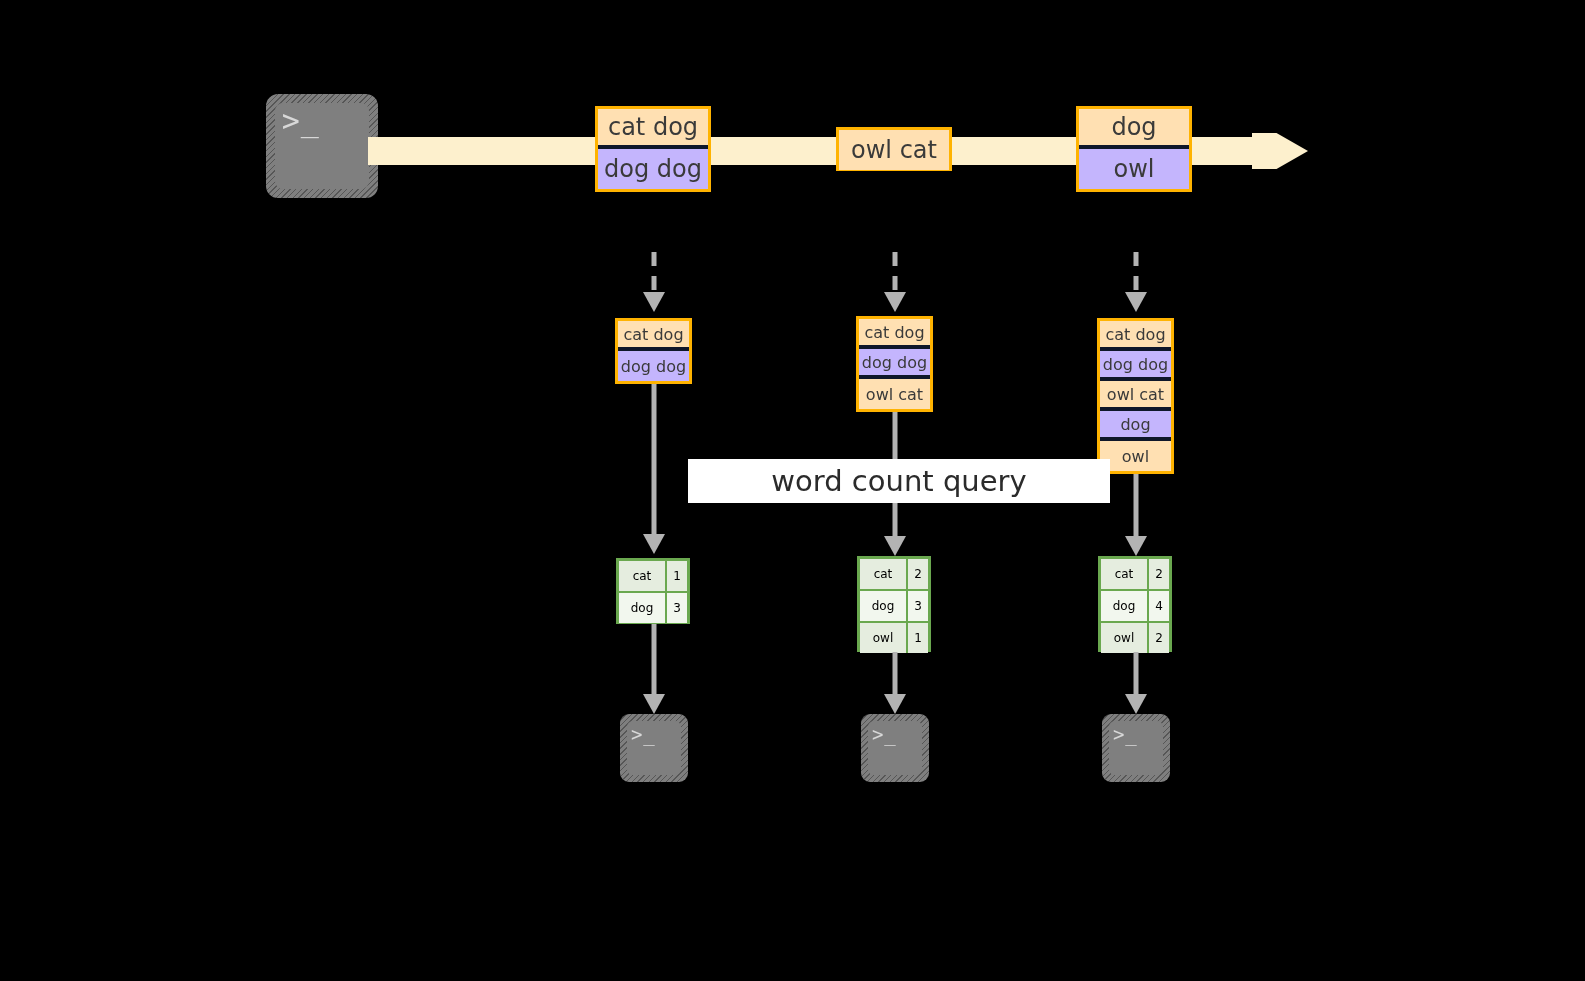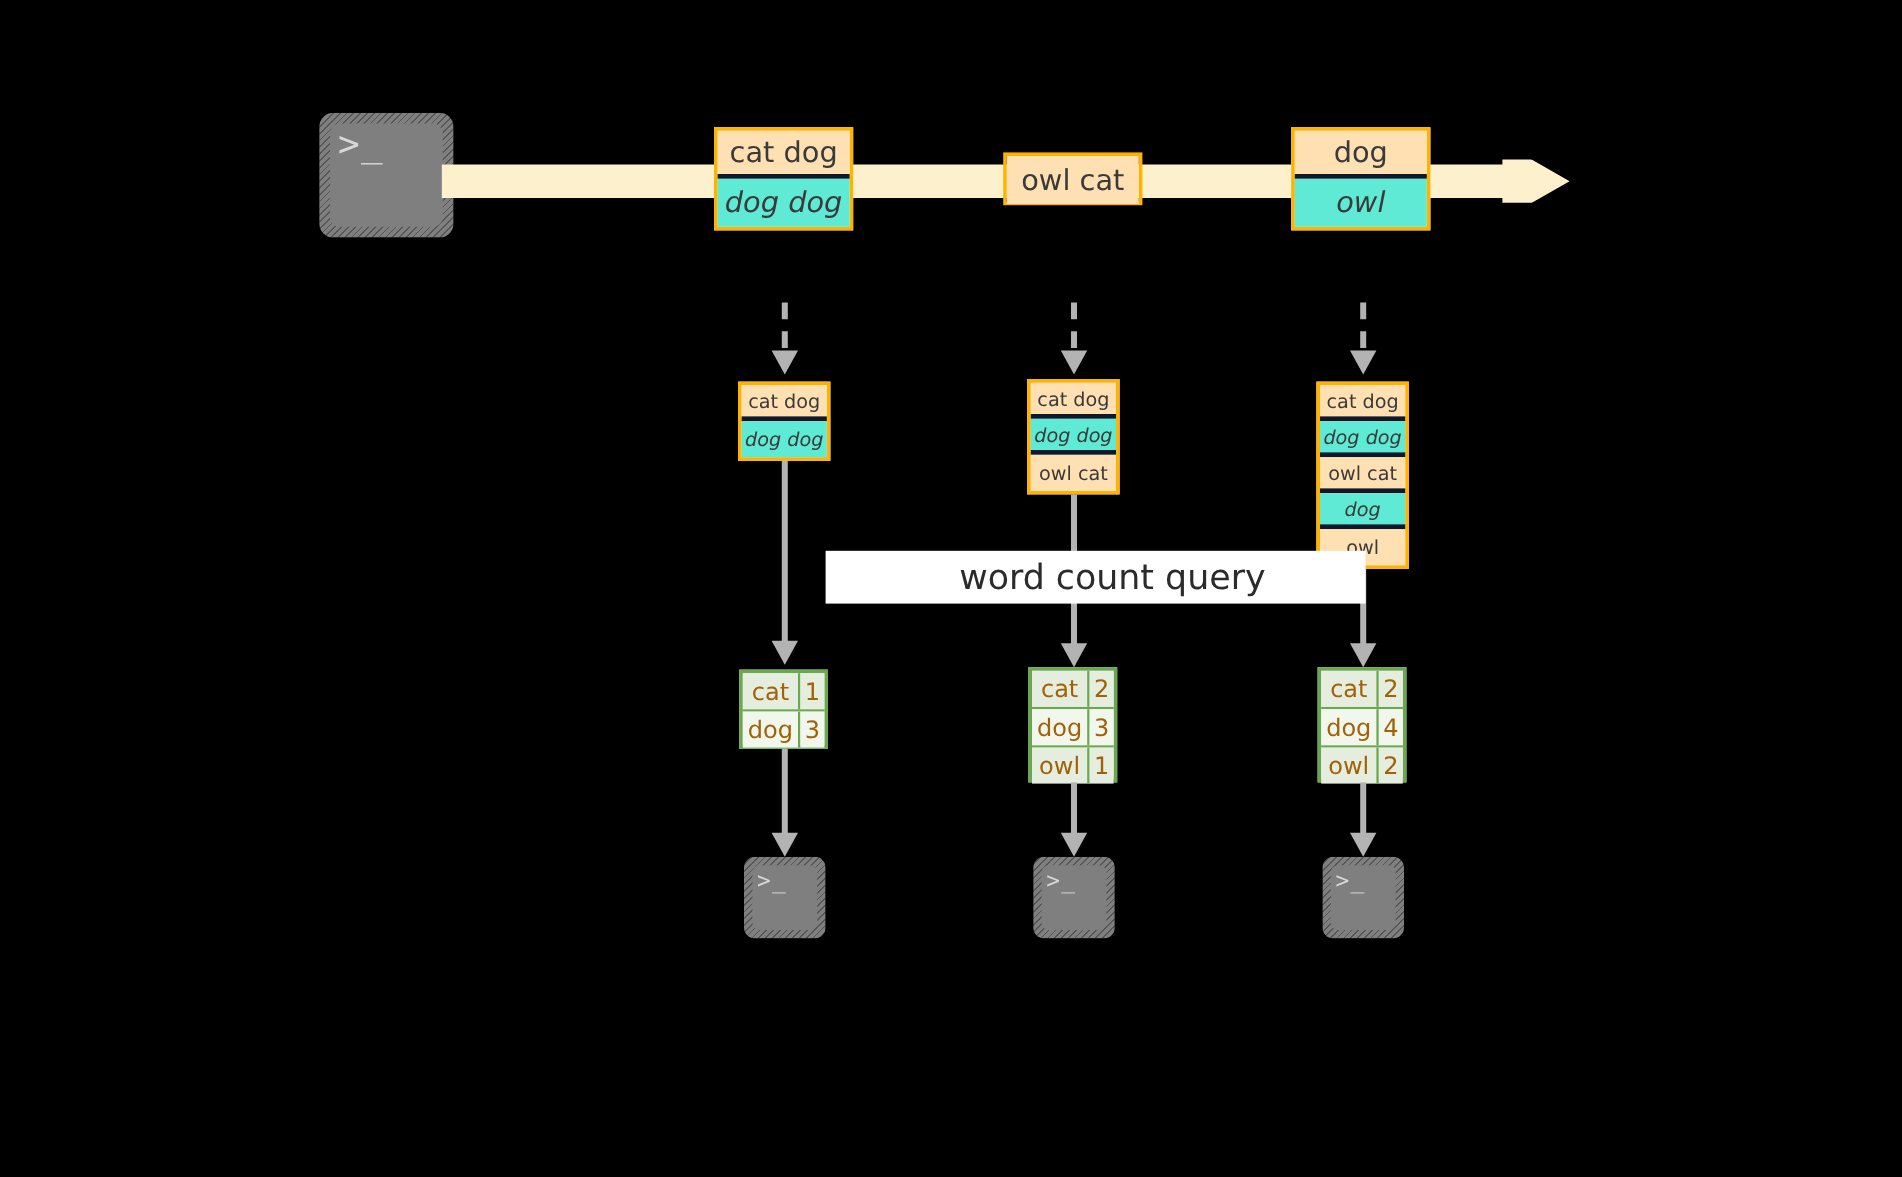--- a/index.html
+++ b/index.html
@@ -76,21 +76,21 @@
     background: #ffe0b2;
     color: #3a3a3a;
     text-align: center;
     white-space: nowrap;
     border-bottom: 4px solid #0f172a;
     display: flex;
     align-items: center;
     justify-content: center;
   }
   .rec:last-child { border-bottom: none; }
-  .rec.alt { background: #5eead4; font-style: italic; }
+  .rec.alt { background: #c4b5fd; }
 
   
   .rec-stack.big .rec { height: 40px; font-size: 24px; }
 
   
   .rec-stack.smallrec .rec { height: 30px; font-size: 16px; }
 
   
   .kv-table {
     position: absolute;
@@ -99,22 +99,22 @@
     background: #eef5e9;
     border-collapse: collapse;
   }
   .kv-row { display: flex; border-bottom: 2px solid #6aa84f; height: 30px; }
   .kv-row:last-child { border-bottom: none; }
   .kv-key, .kv-val {
     box-sizing: border-box;
     display: flex;
     align-items: center;
     justify-content: center;
-    font-size: 20px;
-    color: #a16207;
+    font-size: 12px;
+    color: #000000;
     background: #e5eddf;
   }
   .kv-key { border-right: 2px solid #6aa84f; }
   .kv-row.alt .kv-key, .kv-row.alt .kv-val { background: #f2f7ee; }
 
   
   .connector { position: absolute; }
   .connector svg { display: block; overflow: visible; }
 
   
@@ -124,21 +124,20 @@
     top: 459px;
     width: 422px;
     height: 44px;
     background: #ffffff;
     color: #2b2b2b;
     font-size: 29px;
     display: flex;
     align-items: center;
     justify-content: center;
     white-space: nowrap;
-    padding-left: 28px;
   }
 </style>
 </head>
 <body>
 
 <div id="canvas">
 
   <div class="terminal big" style="left:266px; top:94px; width:112px; height:104px;">
     <div class="inner"></div>
     <span class="prompt">&gt;_</span>

